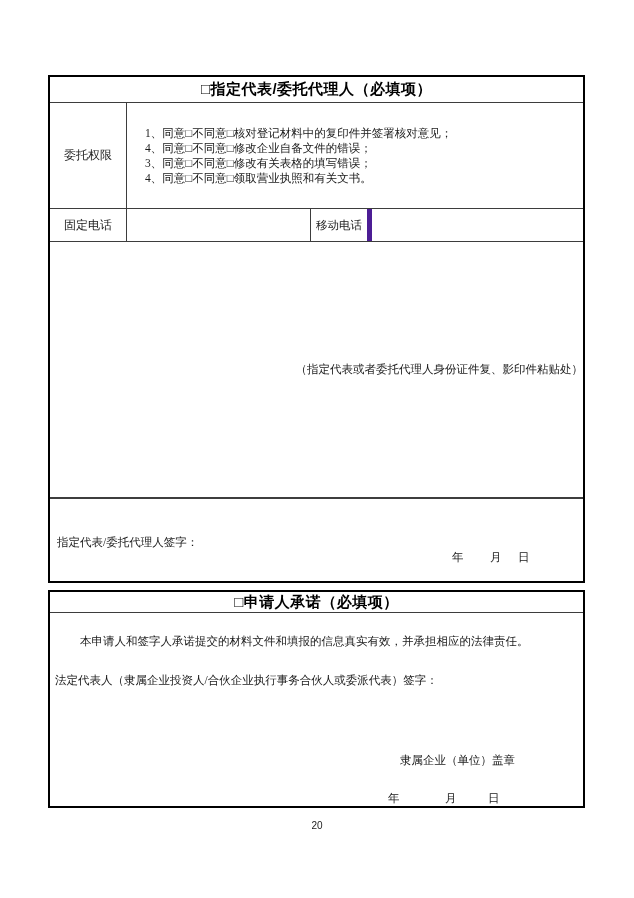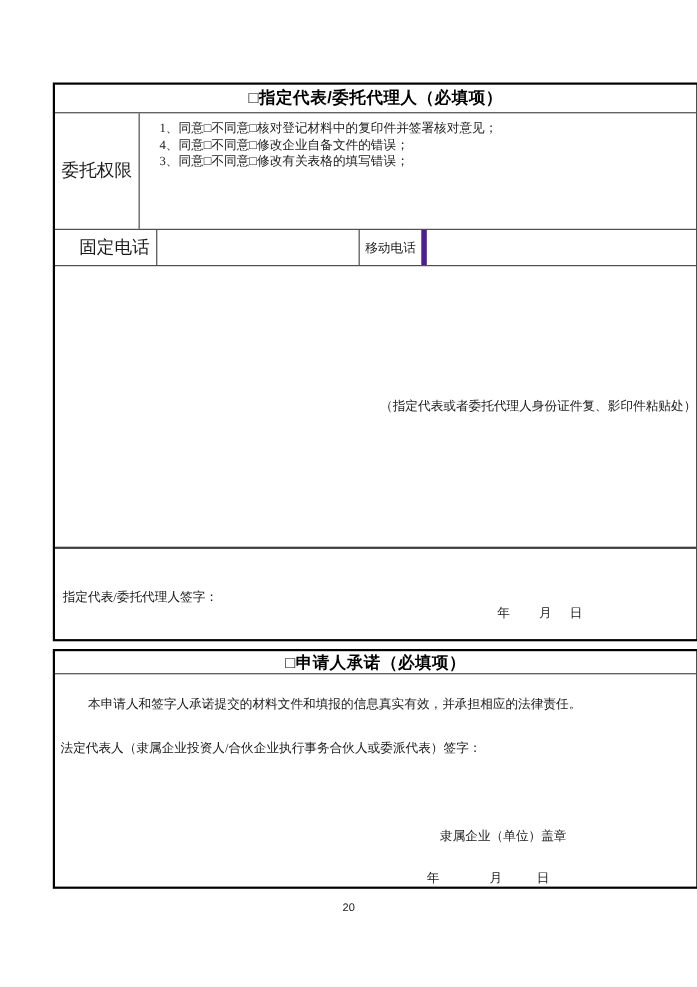--- a/index.html
+++ b/index.html
@@ -7,21 +7,21 @@
     position:relative;
     width:634px;height:898px;
     background:#ffffff;
     font-family:"Liberation Serif","DejaVu Serif",serif;
     color:#1a1a1a;
     overflow:hidden;
   }
   .tbl{
     position:absolute;
     left:48px;
-    width:587px;
+    width:537px;
     border:2px solid #000;
     box-sizing:border-box;
     background:#fff;
   }
   .tbl1{top:75px;height:508px;}
   .tbl2{top:590px;height:218px;}
   .sec-title{
     font-family:"Liberation Sans","DejaVu Sans",sans-serif;
     font-weight:bold;
     font-size:15px;
@@ -31,31 +31,31 @@
     display:flex;align-items:center;justify-content:center;
     letter-spacing:.5px;
   }
   .tbl1 .sec-title{height:25px;}
   .tbl2 .sec-title{height:20px;}
   .row-auth{display:flex;height:105px;border-bottom:1px solid #3d3d3d;}
   .cell-label{
     width:76px;flex:0 0 76px;
     border-right:1px solid #3d3d3d;
     display:flex;align-items:center;justify-content:center;
-    font-size:16px;
+    font-size:12px;
   }
   .auth-items{
     flex:1;display:flex;flex-direction:column;
-    justify-content:flex-start;
+    justify-content:center;
     padding:6px 4px 6px 18px;box-sizing:border-box;
     font-size:11.5px;
   }
   .auth-item{white-space:nowrap;}
   .row-phone{display:flex;height:32px;border-bottom:1px solid #3d3d3d;font-size:11.5px;}
-  .row-phone .cell-label{height:auto;padding-left:16px;}
+  .row-phone .cell-label{height:auto;}
   .cell-input-1{flex:0 0 183px;border-right:1px solid #3d3d3d;}
   .cell-label-mobile{
     flex:0 0 56px;border-right:5px solid #4c1d95;
     display:flex;align-items:center;justify-content:center;
   }
   .cell-input-2{flex:1;}
   .row-photo{
     height:257px;border-bottom:2px solid #3d3d3d;
     display:flex;align-items:center;justify-content:flex-end;
     font-size:11.5px;box-sizing:border-box;
@@ -92,20 +92,21 @@
 
   <div class="tbl tbl1">
     <div class="sec-title">□指定代表/委托代理人（必填项）</div>
 
     <div class="row-auth">
       <div class="cell-label">委托权限</div>
       <div class="auth-items">
         <div class="auth-item">1、同意□不同意□核对登记材料中的复印件并签署核对意见；</div>
         <div class="auth-item">4、同意□不同意□修改企业自备文件的错误；</div>
         <div class="auth-item">3、同意□不同意□修改有关表格的填写错误；</div>
+        <div class="auth-item">4、同意□不同意□领取营业执照和有关文书。</div>
       </div>
     </div>
 
     <div class="row-phone">
       <div class="cell-label">固定电话</div>
       <div class="cell-input-1"></div>
       <div class="cell-label-mobile">移动电话</div>
       <div class="cell-input-2"></div>
     </div>
 

